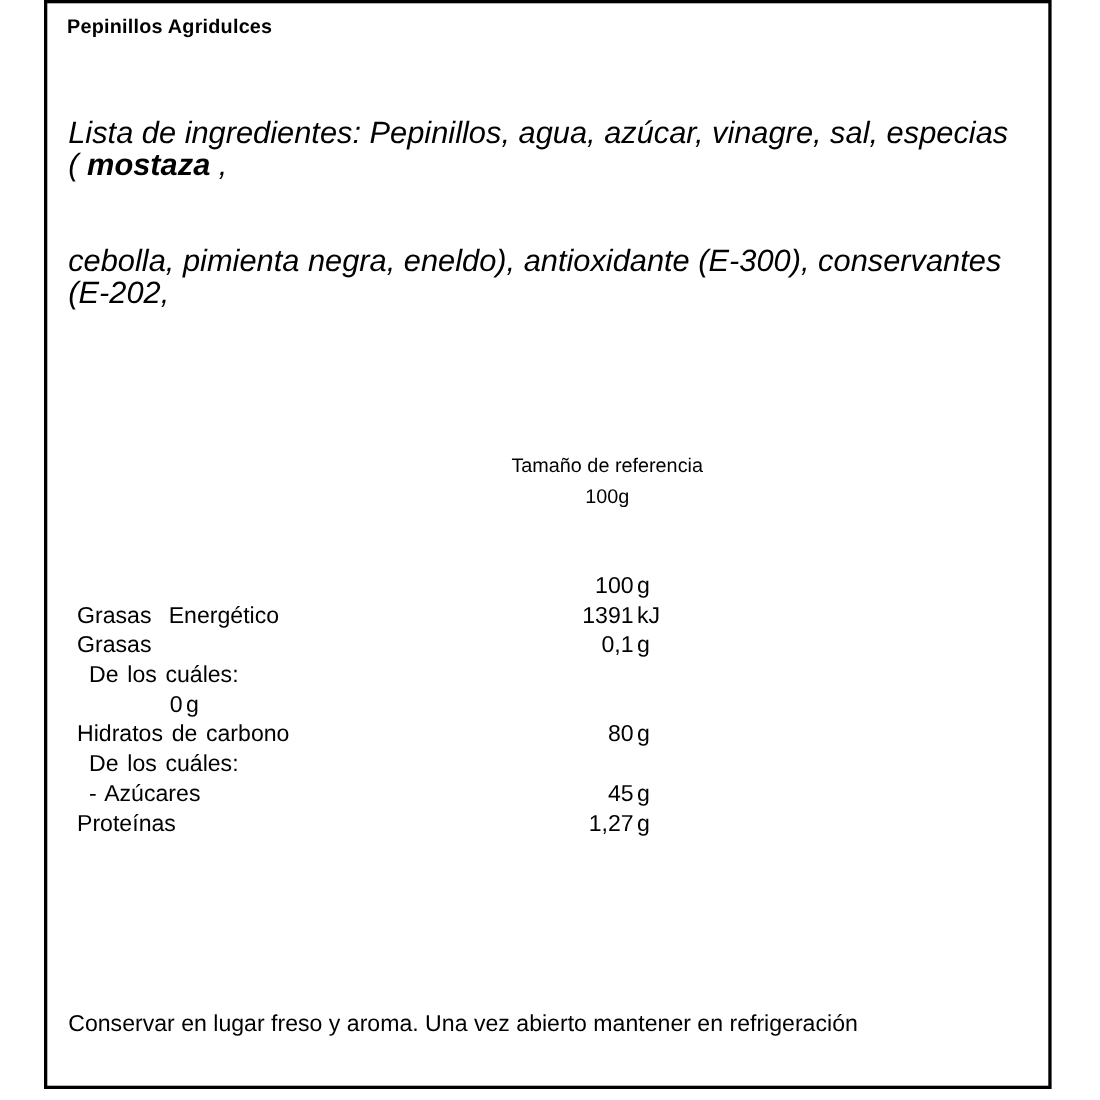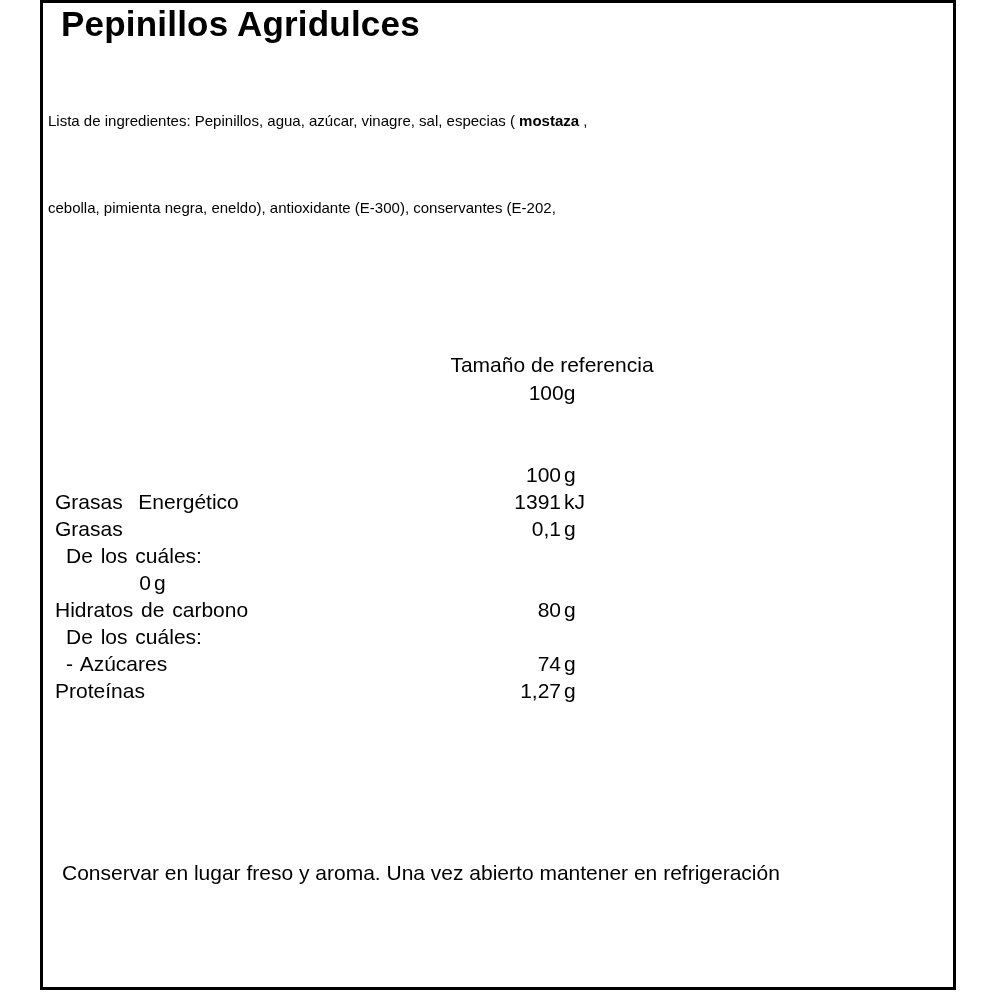--- a/index.html
+++ b/index.html
@@ -18,47 +18,48 @@
     top: 0;
     width: 916px;
     height: 990px;
     border: 3px solid #000000;
     box-sizing: border-box;
     background: #ffffff;
     overflow: hidden;
   }
   .title {
     margin: 5px 12px 0 18px;
-    font-size: 35px;
+    font-size: 18px;
     font-weight: bold;
     line-height: 32px;
     letter-spacing: 0.2px;
   }
   .ingredients {
-    margin: 8px 30px 0 5px;
-    font-size: 15px;
+    margin: 8px 30px 0 19px;
+    font-size: 28px;
     line-height: 29px;
     white-space: pre-wrap;
+    font-style: italic;
   }
   .ingredients .b { font-weight: bold; }
   .ref-block {
     margin: 71px 0 0 108px;
     width: 802px;
     text-align: center;
-    font-size: 21px;
+    font-size: 18px;
     line-height: 28px;
   }
   .nutri {
     margin-top: 54px;
     font-size: 21px;
     line-height: 27px;
   }
   .nrow {
     display: flex;
-    padding-left: 12px;
+    padding-left: 27px;
     height: 27px;
     align-items: baseline;
   }
   .nlabel {
     width: 410px;
     white-space: pre-wrap;
     word-spacing: 2px;
   }
   .nlabel.ind { padding-left: 11px; width: 399px; }
   .nnum {
@@ -133,21 +134,21 @@
     </div>
 
     <div class="nrow">
       <span class="nlabel ind">De los cuáles:</span>
       <span class="nnum"></span>
       <span class="nunit"></span>
     </div>
 
     <div class="nrow">
       <span class="nlabel ind">- Azúcares</span>
-      <span class="nnum">74</span>
+      <span class="nnum">45</span>
       <span class="nunit">g</span>
     </div>
 
     <div class="nrow">
       <span class="nlabel">Proteínas</span>
       <span class="nnum">1,27</span>
       <span class="nunit">g</span>
     </div>
 
   </div>

